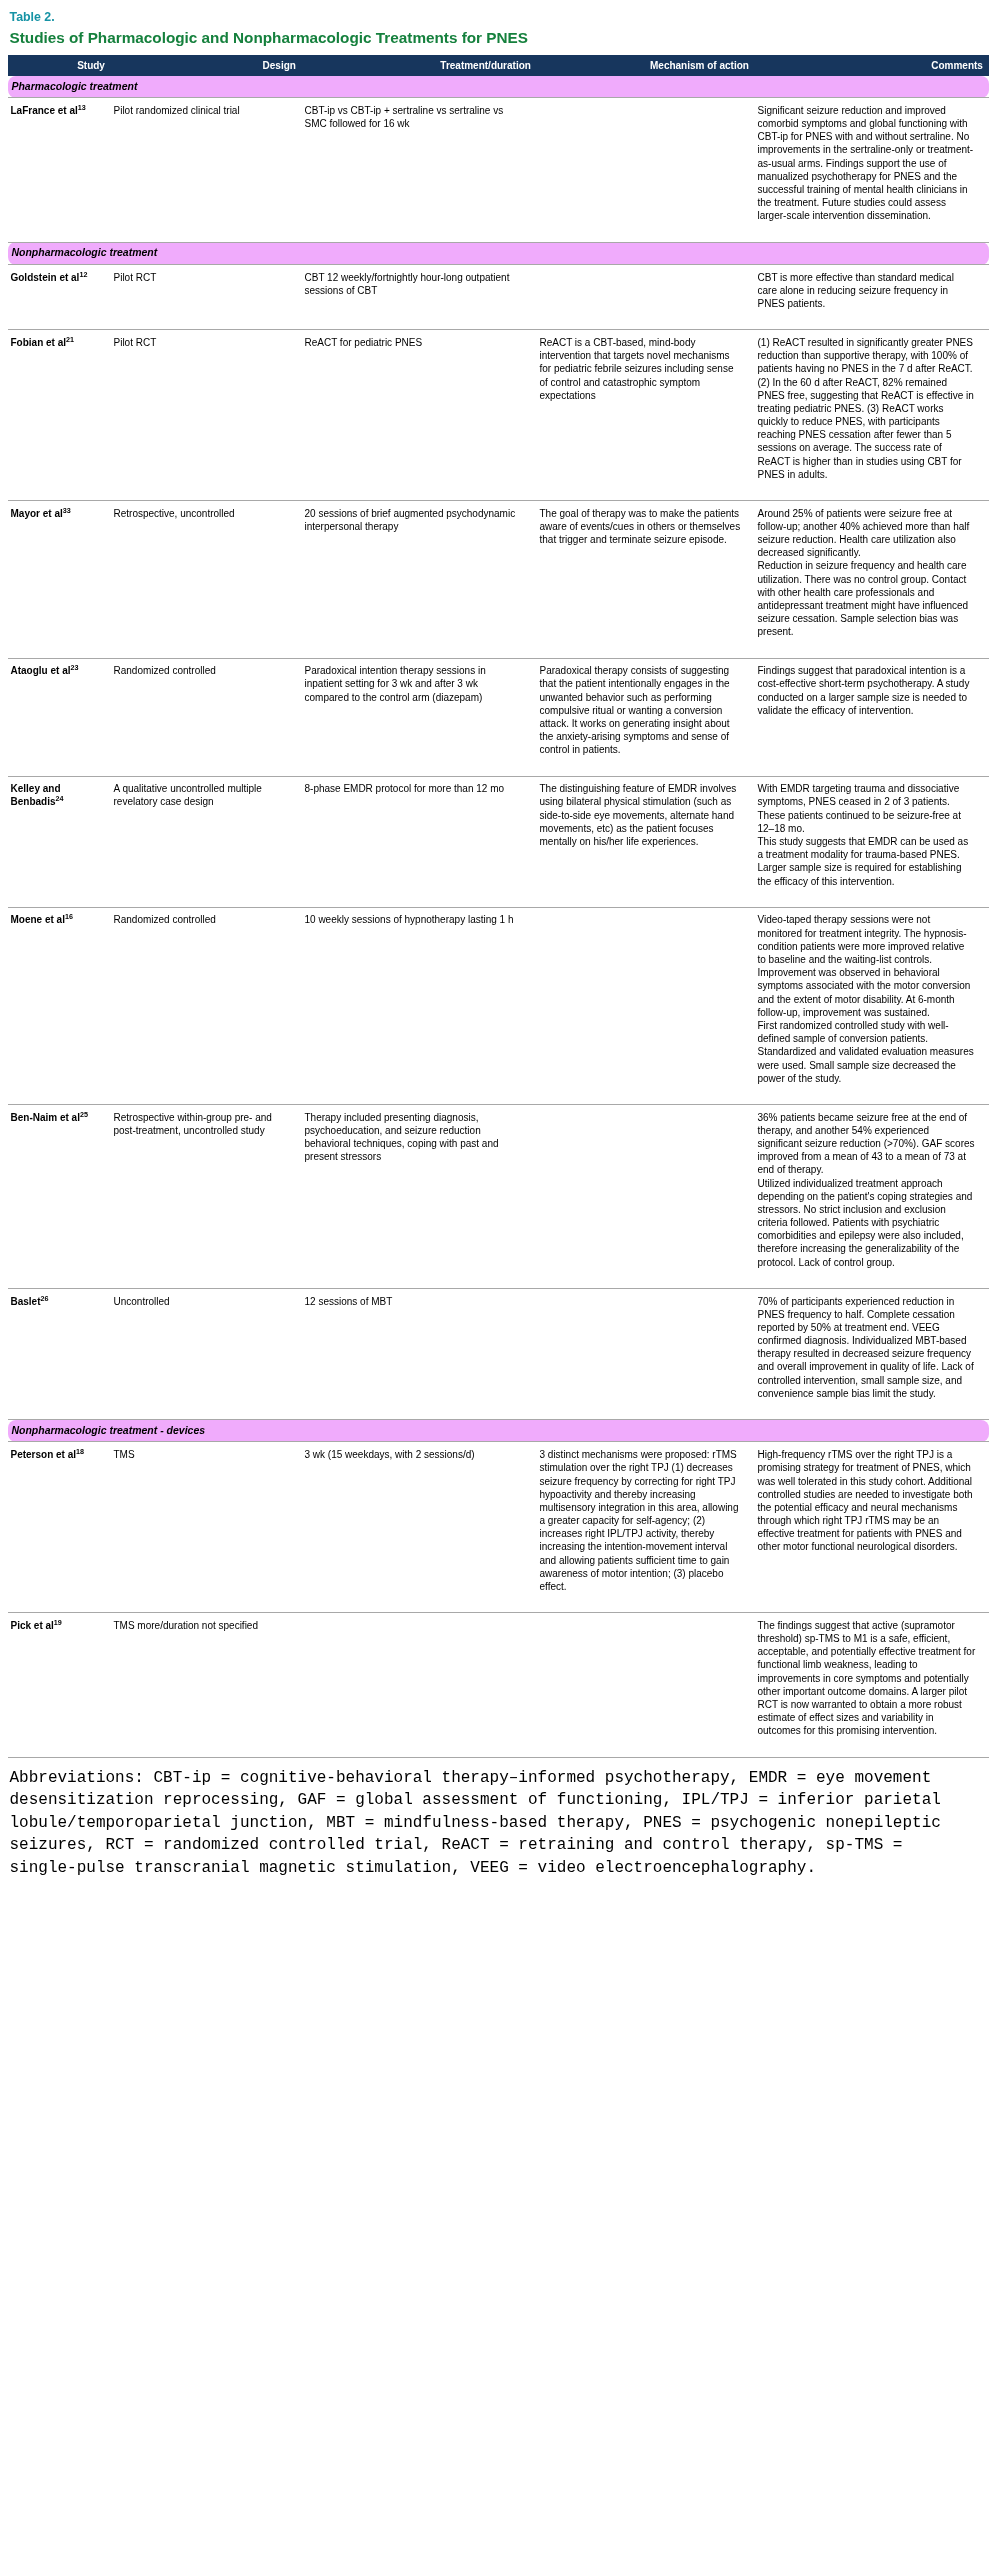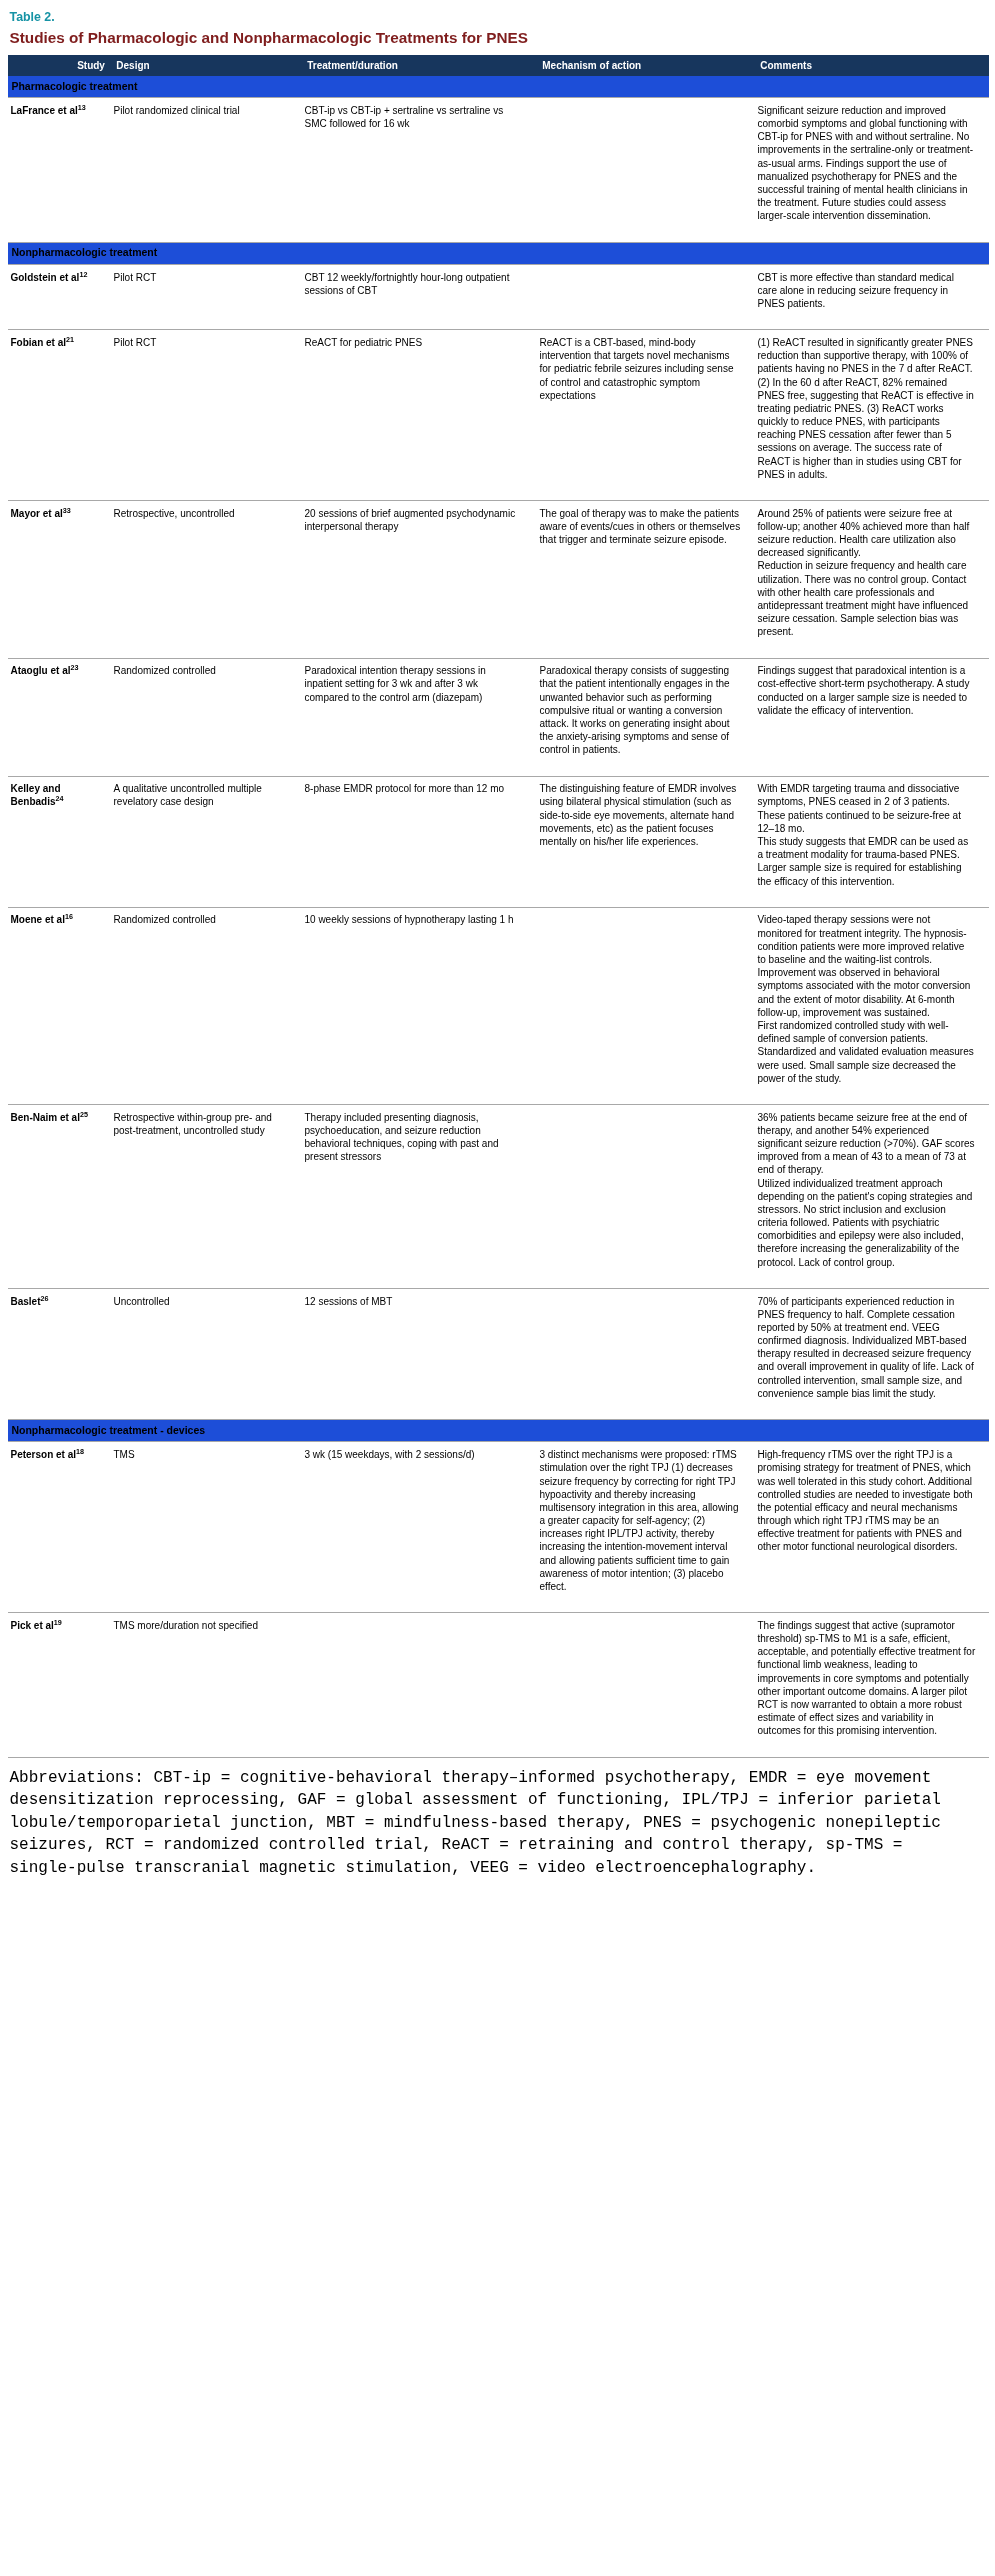--- a/index.html
+++ b/index.html
@@ -1,28 +1,28 @@
 <!DOCTYPE html>
 <html><head>
 <meta charset="utf-8">
 <style>
   html, body { margin: 0; padding: 0; background: #ffffff; }
   body { font-family: "Liberation Sans", sans-serif; color: #000; }
   .page { width: 983px; padding: 9.5px 7.6px 23px 7.6px; box-sizing: border-box; background: #fff; }
   .table-label { color: #1693a5; font-weight: bold; font-size: 12.4px; margin: 0 0 5.7px 1.9px; }
-  .title { color: #7f1d1d; font-size: 15.3px; font-weight: bold; margin: 0 0 7.6px 1.9px; line-height: 1.2; }
+  .title { color: #15803d; font-size: 15.3px; font-weight: bold; margin: 0 0 7.6px 1.9px; line-height: 1.2; }
   table.studies { width: 100%; border-collapse: collapse; table-layout: fixed; }
   thead th { background: #17365d; color: #ffffff; font-size: 10px; font-weight: bold;
-             padding: 4.8px 5.7px; text-align: left; vertical-align: middle; }
+             padding: 4.8px 5.7px; text-align: right; vertical-align: middle; }
   thead th.left { text-align: right; padding-left: 3.8px; }
   tbody td { font-size: 10px; line-height: 1.32; vertical-align: top;
              padding: 5.7px 13.4px 19px 2.9px; word-wrap: break-word; }
   tr.data-row { border-bottom: 1px solid #a8a8a8; }
-  tr.section-row td { background: #1d4ed8; font-weight: bold; 
-                      font-size: 10.5px; padding: 3.8px 3.8px; border-bottom: 1px solid #a8a8a8; }
+  tr.section-row td { background: #f0abfc; font-weight: bold; font-style: italic;
+                      font-size: 10.5px; padding: 3.8px 3.8px; border-bottom: 1px solid #a8a8a8; border-radius: 8px; }
   td.study-cell { font-weight: bold; padding-right: 7.6px; }
   td.comments-cell { white-space: pre-line; }
   sup.ref { font-size: 7.2px; line-height: 0; }
   .abbrev { font-size: 16px; line-height: 1.4; margin: 9.5px 1.9px 0 1.9px; font-family: Liberation Mono, monospace; }
 </style>
 </head>
 <body>
 
 <div class="page">
 

